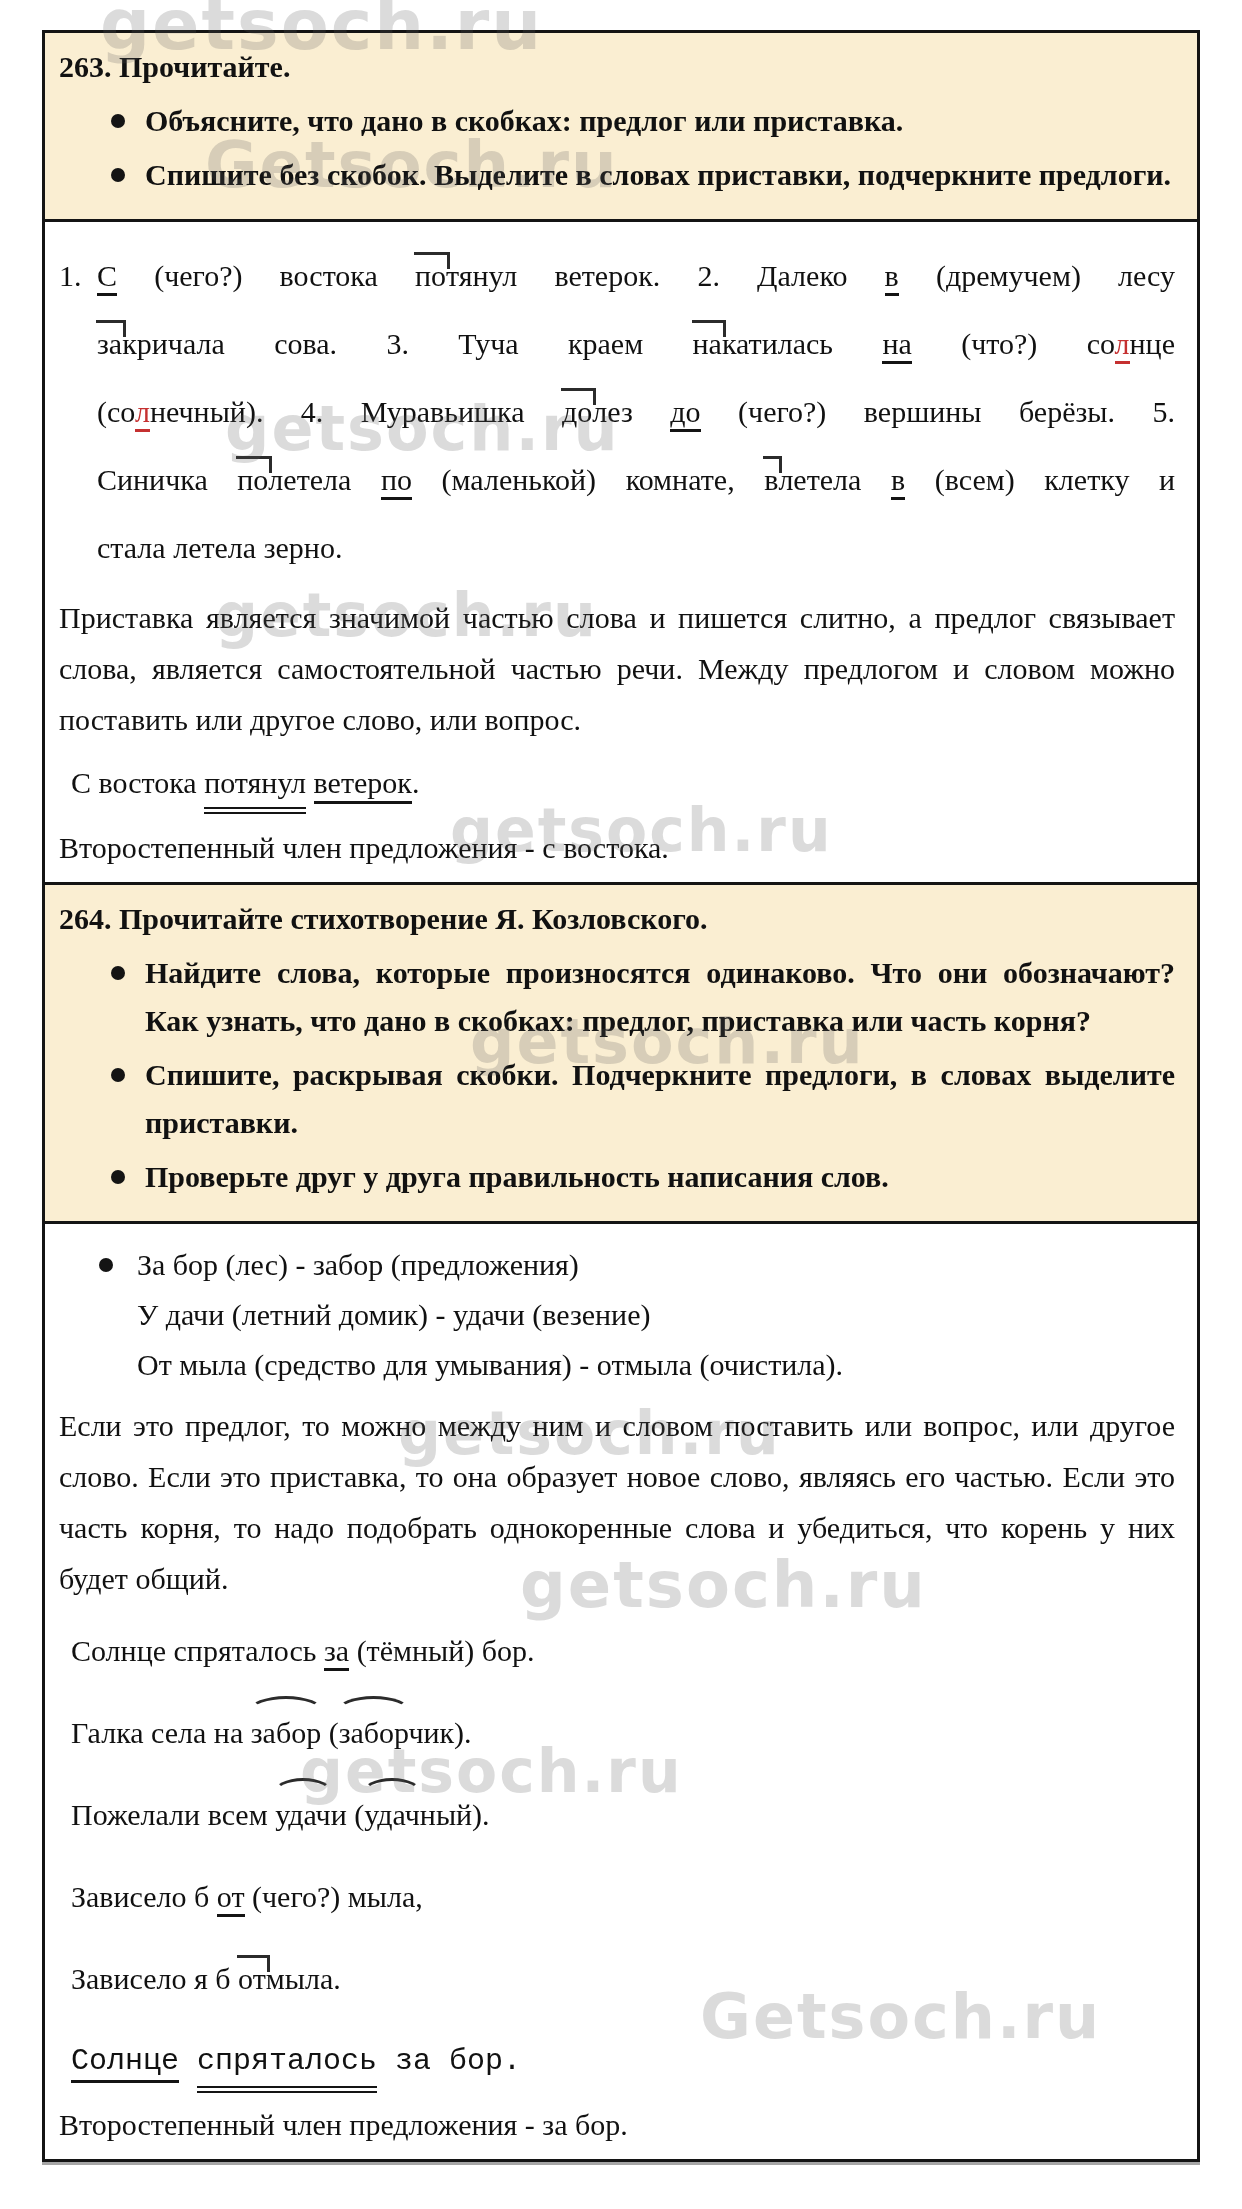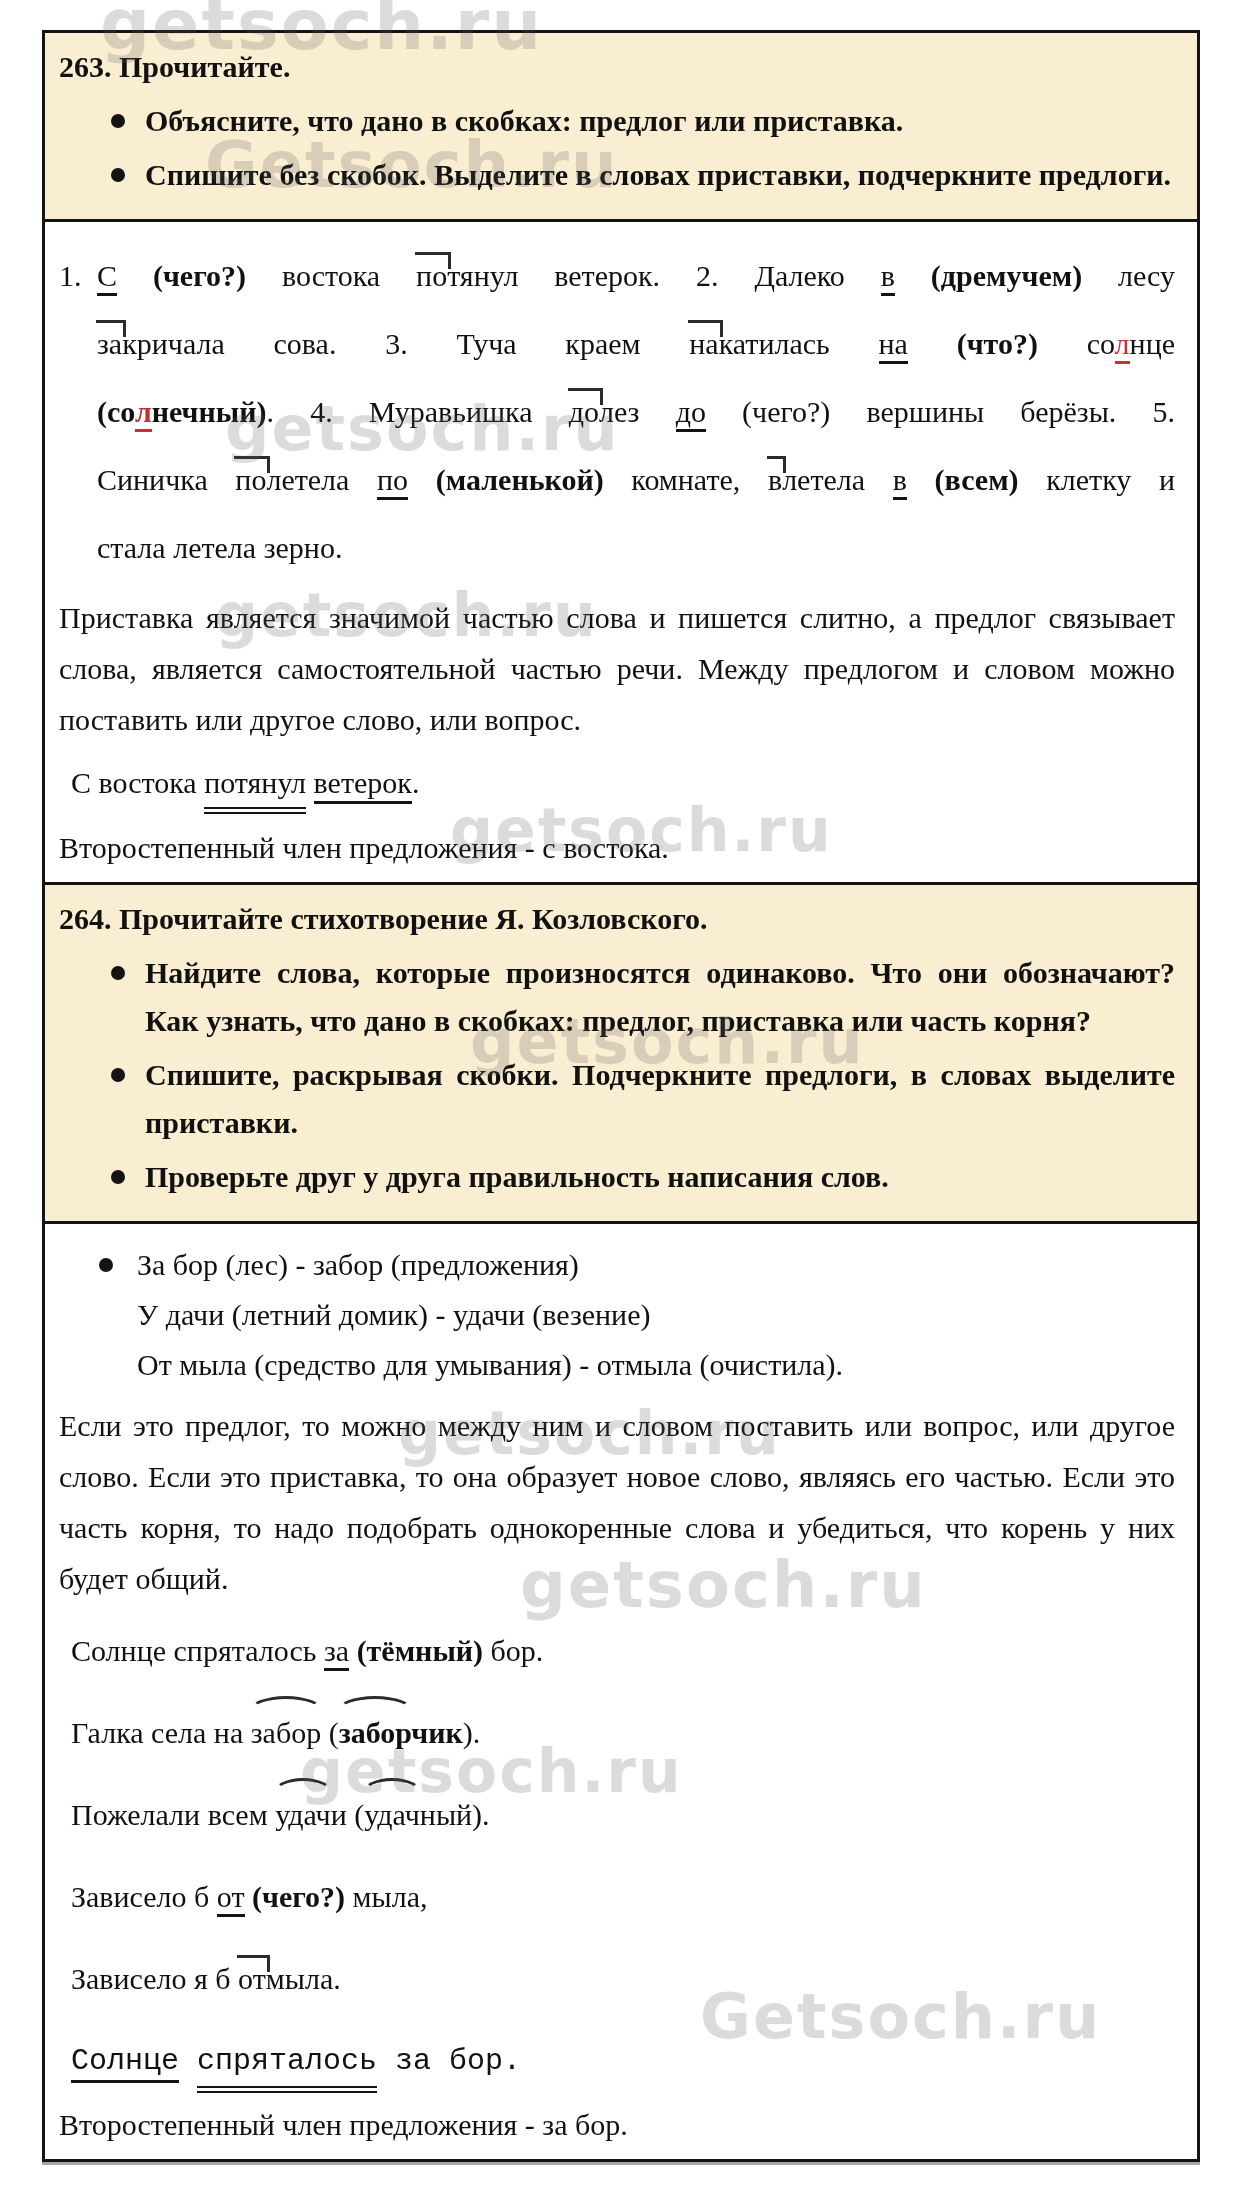--- a/index.html
+++ b/index.html
@@ -36,21 +36,21 @@
   .example{margin-top:16px;padding-left:12px;line-height:44px;}
   .note{margin-top:23px;line-height:40px;}
   
   .pair{position:relative;padding-left:78px;line-height:50px;}
   .pair .dot{left:40px;top:18px;}
   
   .poem{margin-top:26px;}
   .poem-line{padding-left:12px;line-height:42px;margin-bottom:40px;}
   .poem-line:last-child{margin-bottom:0;font-family:Liberation Mono, monospace;}
   
-  .b{font-weight:bold;}
+  .b{font-weight:normal;}
   .u{border-bottom:3px solid var(--border);padding-bottom:1px;}
   .subj{border-bottom:3px solid var(--border);padding-bottom:2px;}
   .pred{border-bottom:7px double var(--border);padding-bottom:8px;}
   .red{color:var(--red);border-bottom:3px solid var(--red);padding-bottom:1px;}
   .pre{position:relative;}
   .pre::after{
     content:"";position:absolute;left:-1px;right:-4px;top:-7px;height:14px;
     border-top:3px solid #2b2b2b;border-right:3px solid #2b2b2b;
   }
   .root{position:relative;}

